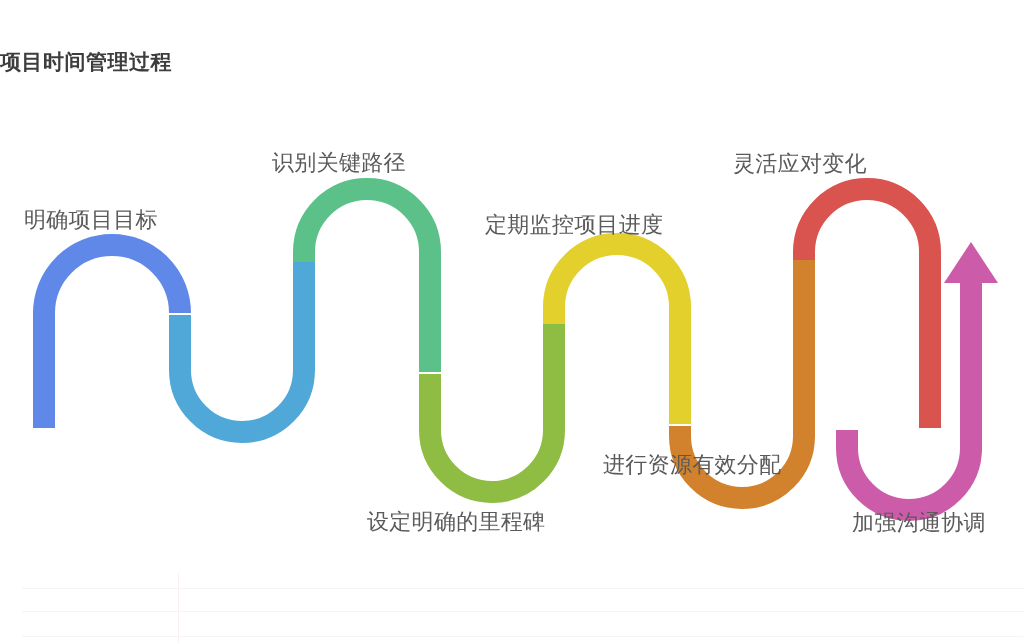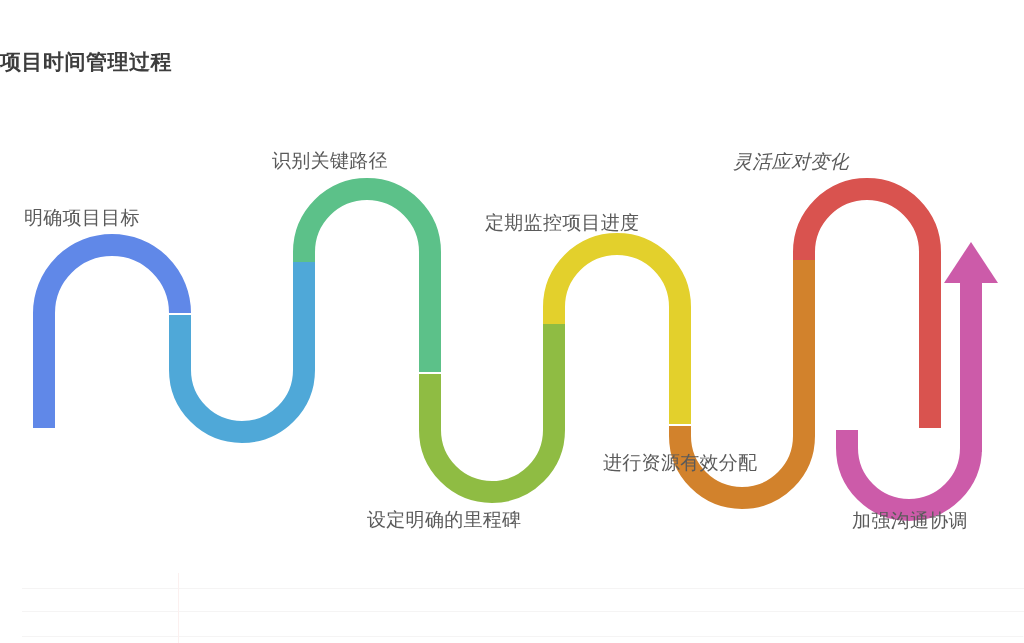--- a/index.html
+++ b/index.html
@@ -32,21 +32,21 @@
     color: #3d3d3d;
     letter-spacing: 0.5px;
   }
   #ribbon-svg {
     position: absolute;
     top: 0;
     left: 0;
   }
   .step-label {
     position: absolute;
-    font-size: 19px;
+    font-size: 22px;
     color: #5a5a5a;
     white-space: nowrap;
     letter-spacing: 0.3px;
   }
   .grid-line-h {
     position: absolute;
     left: 22px;
     width: 1002px;
     height: 1px;
     background: #f5f4f4;
@@ -87,21 +87,21 @@
     <path d="M 971,452 L 971,282" fill="none" stroke="#CC5BA9" stroke-width="22"></path>
 
     <polygon points="971,242 998,283 944,283" fill="#CC5BA9"></polygon>
   </svg>
 
   <div class="step-label" style="left: 24px; top: 205px; color: rgb(90, 90, 90);">明确项目目标</div>
   <div class="step-label" style="left: 272px; top: 148px; color: rgb(90, 90, 90);">识别关键路径</div>
   <div class="step-label" style="left: 367px; top: 507px; color: rgb(90, 90, 90); text-align: right;">设定明确的里程碑</div>
   <div class="step-label" style="left: 603px; top: 450px; color: rgb(90, 90, 90);">进行资源有效分配</div>
   <div class="step-label" style="left: 485px; top: 210px; color: rgb(90, 90, 90);">定期监控项目进度</div>
-  <div class="step-label" style="left: 733px; top: 149px; color: rgb(90, 90, 90); font-style: italic;">灵活应对变化</div>
+  <div class="step-label" style="left: 733px; top: 149px; color: rgb(90, 90, 90);">灵活应对变化</div>
   <div class="step-label" style="left: 852px; top: 508px; color: rgb(90, 90, 90);">加强沟通协调</div>
 
   <div class="grid-line-h" style="top:588px;"></div>
   <div class="grid-line-h" style="top:611px;"></div>
   <div class="grid-line-h" style="top:636px;"></div>
   <div class="grid-line-v" style="left:178px;"></div>
 
 </div>
 
 </body></html>

